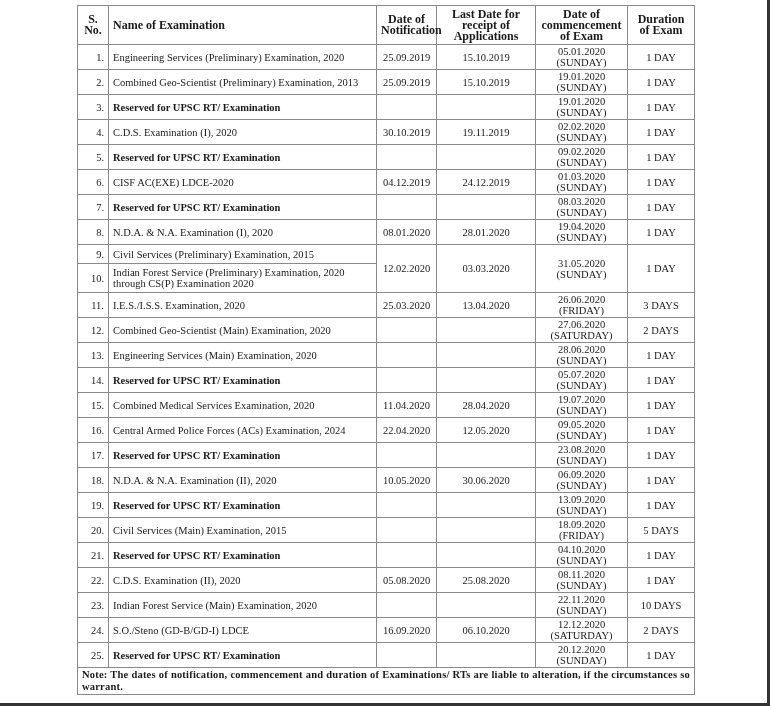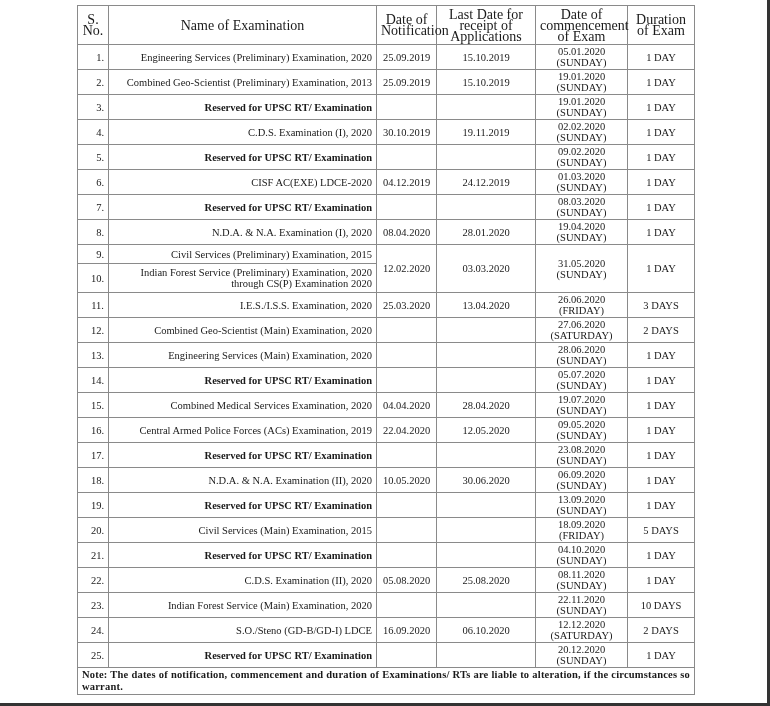--- a/index.html
+++ b/index.html
@@ -10,24 +10,24 @@
   .right-bar { position:absolute; top:0; right:0; width:3px; height:706px; background:#333333; }
   .bottom-bar { position:absolute; left:0; bottom:0; width:770px; height:3px; background:#333333; }
   table.sched {
     position:absolute; left:77px; top:5px; width:617px;
     border-collapse:collapse; table-layout:fixed;
     font-size:10.5px; line-height:11px;
   }
   table.sched td, table.sched th {
     border:1px solid #8a8a8a; padding:0 4px; vertical-align:middle;
   }
-  table.sched th { font-weight:normal; height:38px; text-align:center; font-size:14px; line-height:11px; }
-  table.sched th.name-h { text-align:center; }
+  table.sched th { font-weight:bold; height:38px; text-align:center; font-size:12px; line-height:11px; }
+  table.sched th.name-h { text-align:left; }
   td.sno { text-align:right; padding-right:5px; }
-  td.name { text-align:right; padding-left:6px; }
+  td.name { text-align:left; padding-left:6px; }
   td.name.bold { font-weight:bold; }
   td.c { text-align:center; }
   tr.r td { height:24px; }
   tr.r.short td { height:18px; }
   tr.r.tall td { height:28px; }
   td.day { line-height:11px; }
   td.note { font-weight:bold; text-align:justify; padding:2px 4px; height:26px; line-height:12px; letter-spacing:0.2px; }
 </style>
 </head>
 <body>
@@ -128,21 +128,21 @@
         <td class="c"></td>
         <td class="c day">
           <div>08.03.2020</div>
           <div>(SUNDAY)</div>
         </td>
         <td class="c">1 DAY</td>
       </tr>
       <tr class="r">
         <td class="sno">8.</td>
         <td class="name">N.D.A. &amp; N.A.  Examination (I), 2020</td>
-        <td class="c">08.04.2020</td>
+        <td class="c">08.01.2020</td>
         <td class="c">28.01.2020</td>
         <td class="c day">
           <div>19.04.2020</div>
           <div>(SUNDAY)</div>
         </td>
         <td class="c">1 DAY</td>
       </tr>
       <tr class="r short">
         <td class="sno">9.</td>
         <td class="name">Civil Services (Preliminary)  Examination, 2015</td>
@@ -198,31 +198,31 @@
         <td class="c"></td>
         <td class="c day">
           <div>05.07.2020</div>
           <div>(SUNDAY)</div>
         </td>
         <td class="c">1 DAY</td>
       </tr>
       <tr class="r">
         <td class="sno">15.</td>
         <td class="name">Combined Medical Services  Examination, 2020</td>
-        <td class="c">04.04.2020</td>
+        <td class="c">11.04.2020</td>
         <td class="c">28.04.2020</td>
         <td class="c day">
           <div>19.07.2020</div>
           <div>(SUNDAY)</div>
         </td>
         <td class="c">1 DAY</td>
       </tr>
       <tr class="r">
         <td class="sno">16.</td>
-        <td class="name">Central Armed Police Forces (ACs)  Examination, 2019</td>
+        <td class="name">Central Armed Police Forces (ACs)  Examination, 2024</td>
         <td class="c">22.04.2020</td>
         <td class="c">12.05.2020</td>
         <td class="c day">
           <div>09.05.2020</div>
           <div>(SUNDAY)</div>
         </td>
         <td class="c">1 DAY</td>
       </tr>
       <tr class="r">
         <td class="sno">17.</td>

